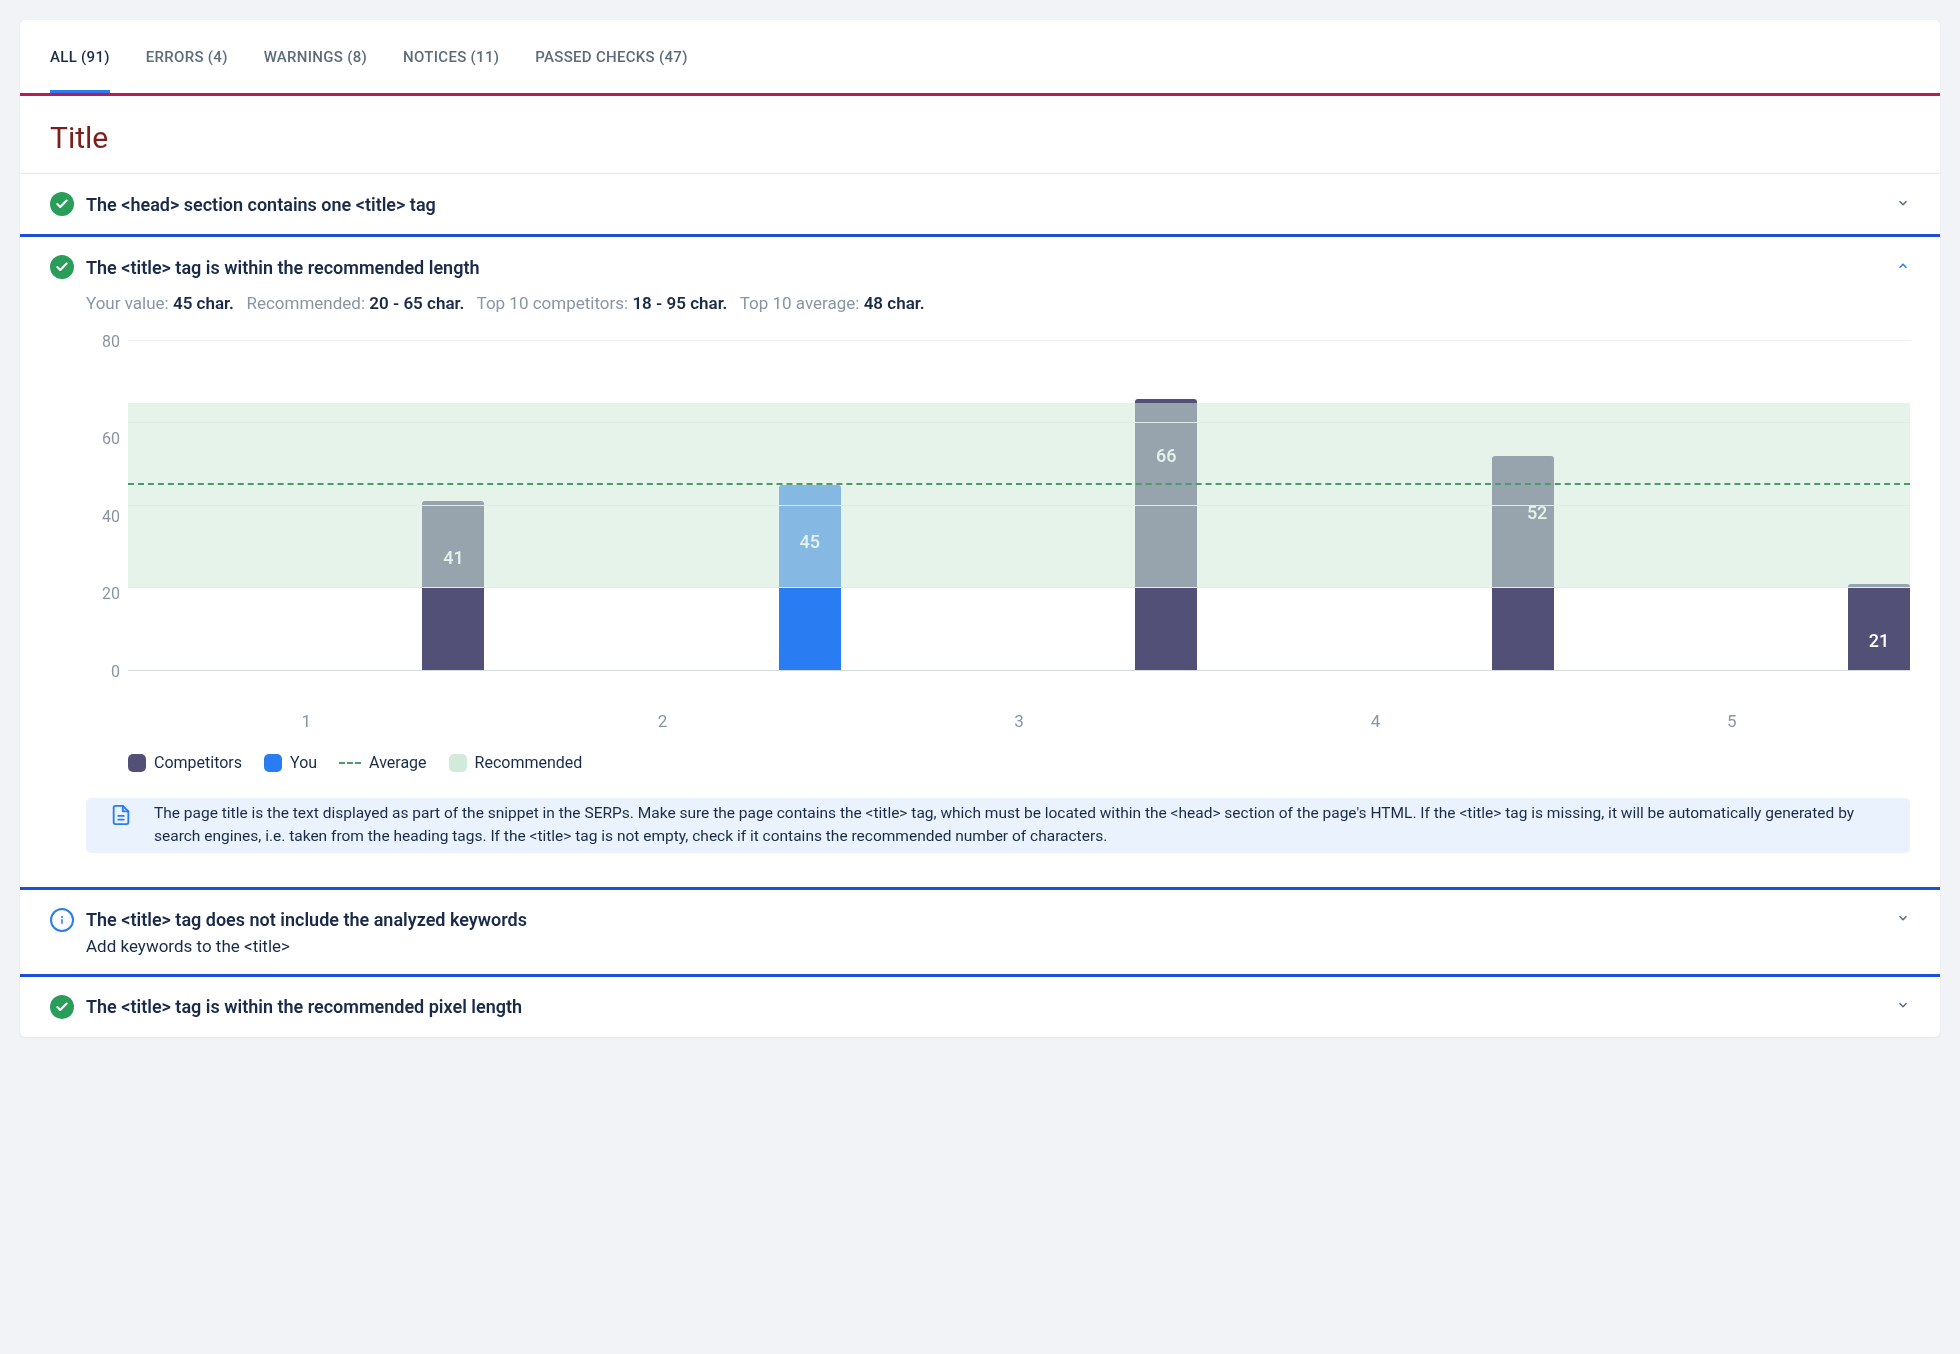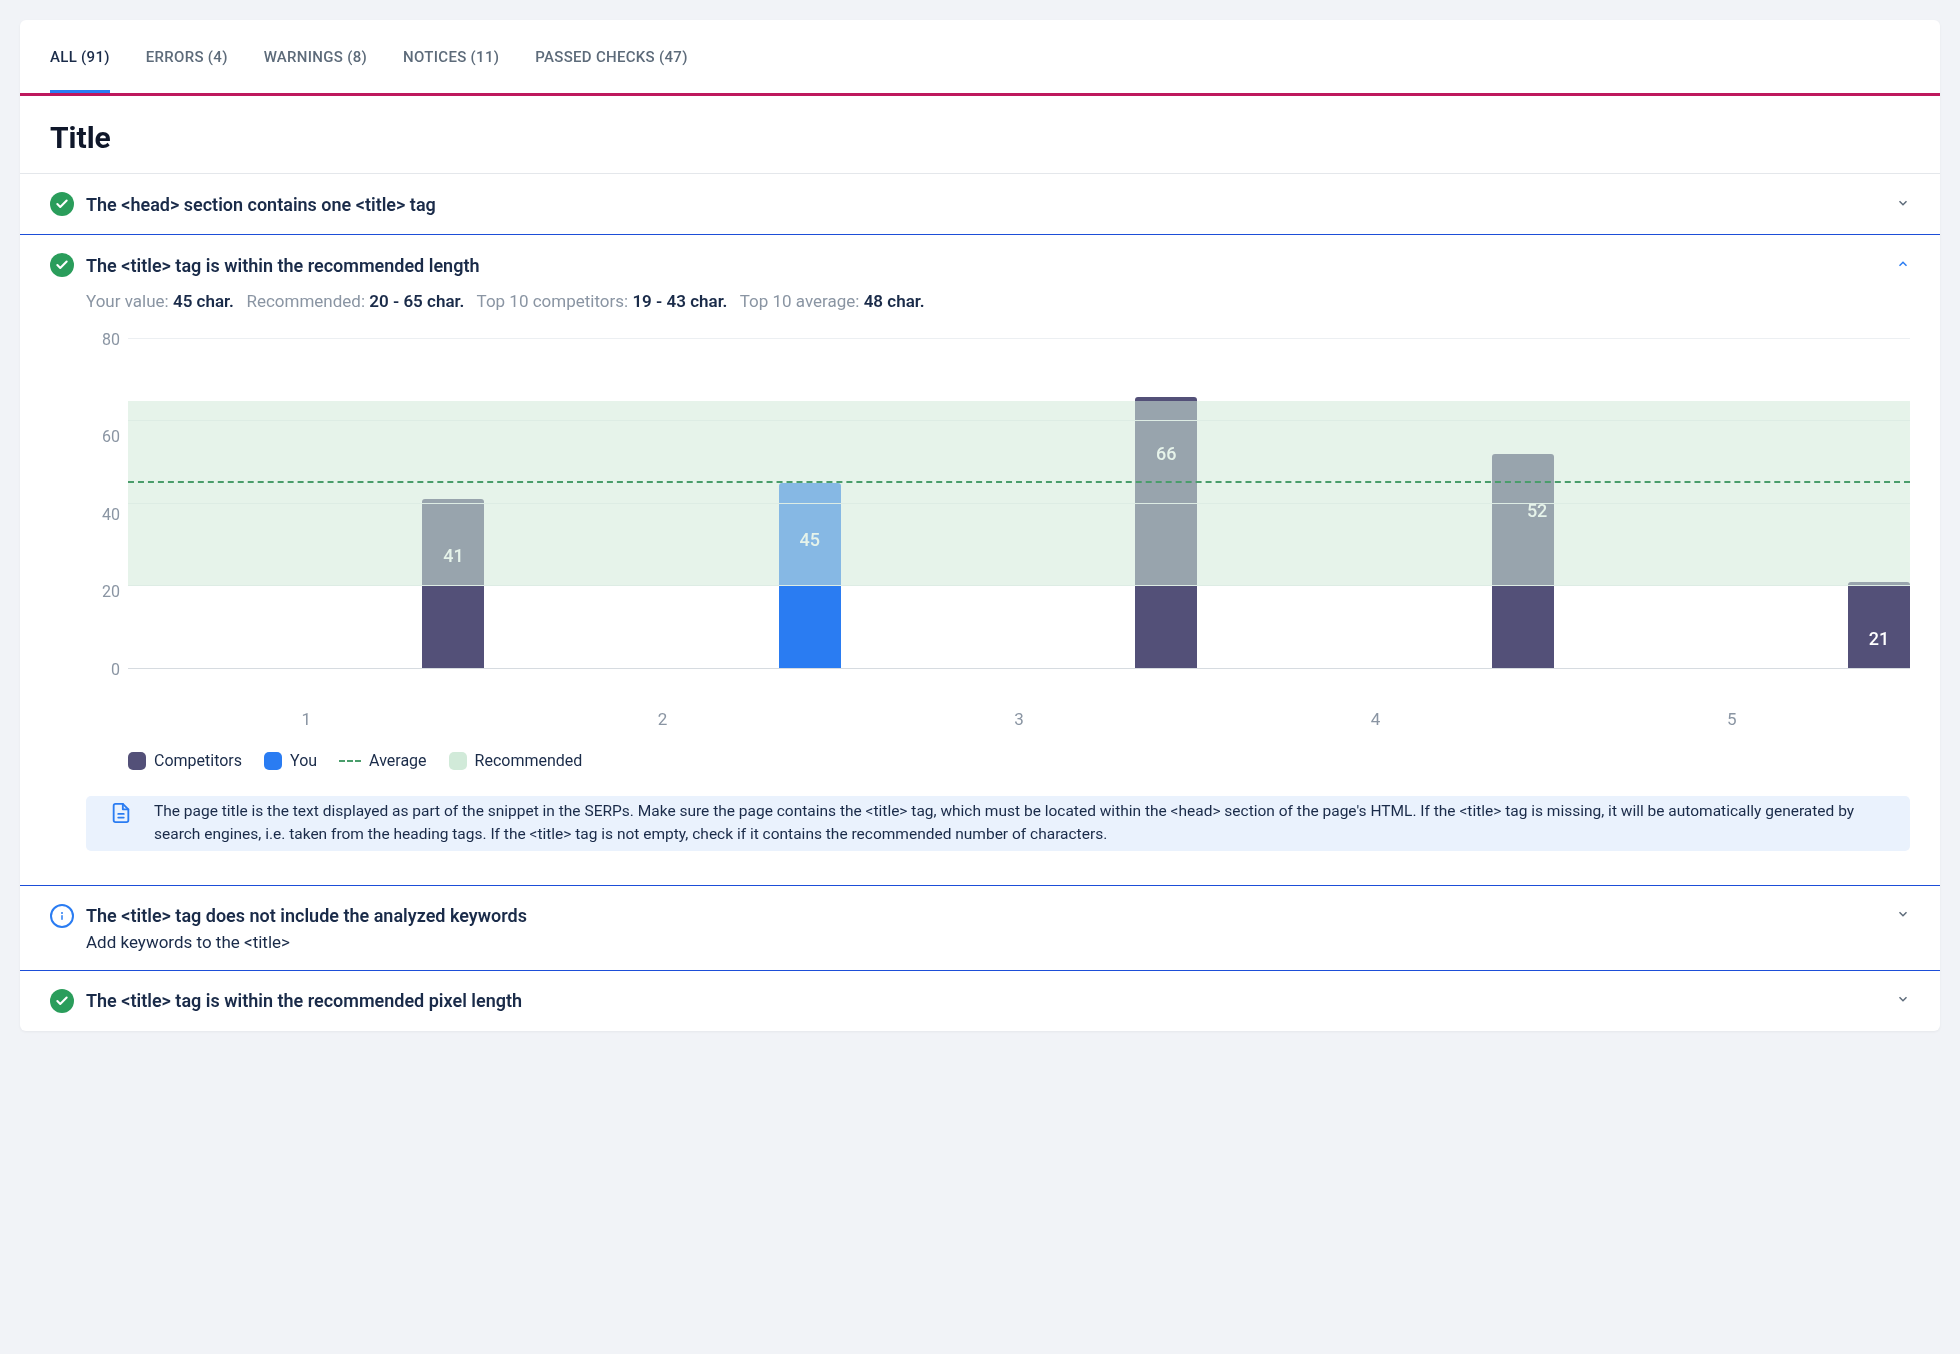--- a/index.html
+++ b/index.html
@@ -36,27 +36,27 @@
     color: #1a2b49;
     border-bottom-color: #2a7cf2;
   }
   
   .section-header {
     padding: 24px 30px 18px 30px;
     border-bottom: 1px solid #e4e7eb;
   }
   .section-header h2 {
     font-size: 30px;
-    font-weight: 700;
-    color: #0f172a;
+    font-weight: 400;
+    color: #7f1d1d;
   }
   
   .check {
     padding: 18px 30px;
-    border-bottom: 1px solid #1d4ed8;
+    border-bottom: 3px solid #1d4ed8;
   }
   .check:last-child { border-bottom: none; }
   .check-head {
     display: flex;
     align-items: center;
     gap: 12px;
     cursor: pointer;
   }
   .check-icon {
     width: 24px; height: 24px;
@@ -260,21 +260,21 @@
       </span>
     </div>
 
     <div class="check-body">
       <div class="stat-line">
         <span>Your value:</span>
         <b>45 char.</b>&nbsp;&nbsp;
         <span>Recommended:</span>
         <b>20 - 65 char.</b>&nbsp;&nbsp;
         <span>Top 10 competitors:</span>
-        <b>19 - 43 char.</b>&nbsp;&nbsp;
+        <b>18 - 95 char.</b>&nbsp;&nbsp;
         <span>Top 10 average:</span>
         <b>48 char.</b>
       </div>
 
       <div class="chart-wrap">
         <div class="y-axis" id="yaxis">
             <span>0</span>
             <span>20</span>
             <span>40</span>
             <span>60</span>

